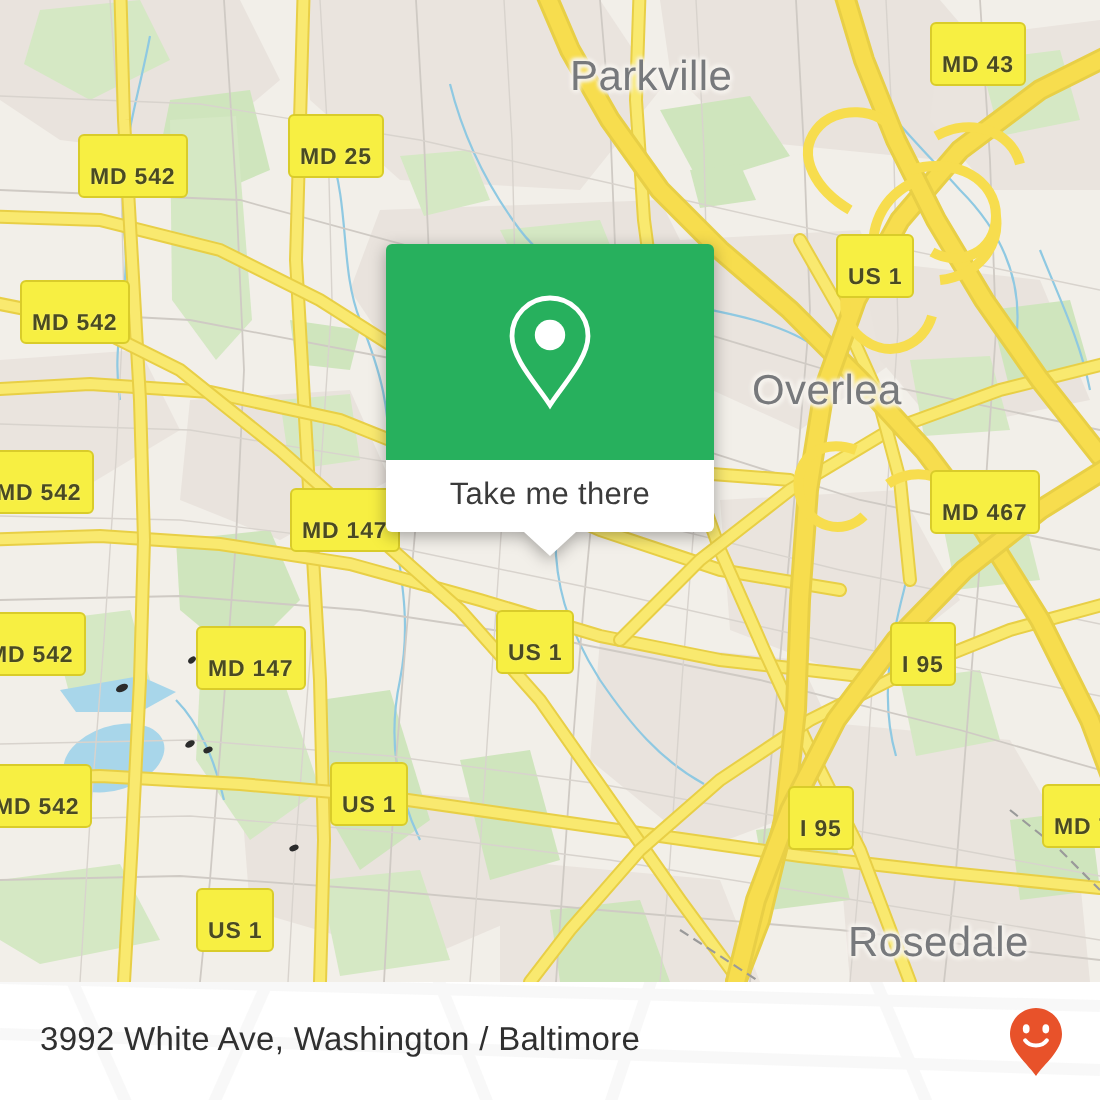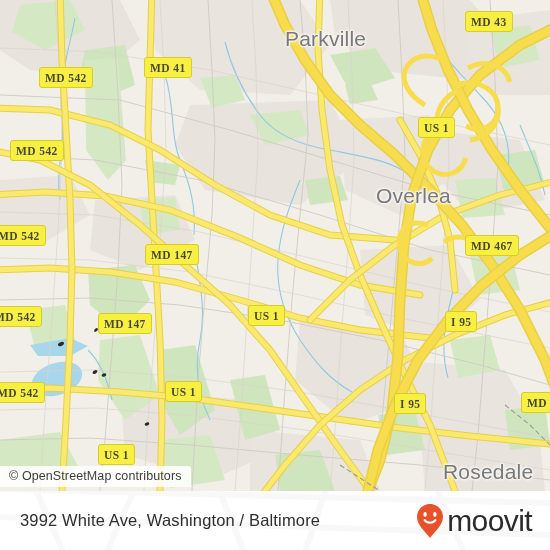--- a/index.html
+++ b/index.html
@@ -17,26 +17,25 @@
   
   .shield{
     position:absolute;
     background:#f7ef42;
     border:1.6px solid #d9cc2a;
     border-radius:3px;
     color:#4a4a22;
     font-size:11.5px;
     font-weight:bold;
     letter-spacing:.4px;
-    padding:4px 5px 2px 5px;
+    padding:15px 5px 2px 5px;
     white-space:nowrap;
     line-height:13px;
     box-sizing:border-box;
     text-shadow:0 0 1px rgba(255,255,255,.4);
-    font-family:Liberation Serif, serif;
   }
 
   
   .place{
     position:absolute;
     color:#77797c;
     font-size:21px;
     white-space:nowrap;
     letter-spacing:.2px;
     text-shadow:
@@ -281,42 +280,54 @@
         <ellipse cx="61" cy="344" rx="3.2" ry="1.8" transform="rotate(-25 61 344)"></ellipse>
         <ellipse cx="95" cy="372" rx="2.6" ry="1.6" transform="rotate(-30 95 372)"></ellipse>
         <ellipse cx="104" cy="375" rx="2.4" ry="1.5" transform="rotate(-20 104 375)"></ellipse>
         <ellipse cx="96" cy="330" rx="2.2" ry="1.4" transform="rotate(-40 96 330)"></ellipse>
         <ellipse cx="147" cy="424" rx="2.4" ry="1.5" transform="rotate(-20 147 424)"></ellipse>
       </g>
     </svg>
 
     <div class="place" style="left:285px;top:27px;">Parkville</div>
     <div class="place" style="left:376px;top:184px;">Overlea</div>
-    <div class="place" style="left:443px;top:460px;">Rosedale</div>
+    <div class="place" style="left:424px;top:460px;">Rosedale</div>
 
     <div class="shield" style="left:465px;top:11px;">MD 43</div>
-    <div class="shield" style="left:144px;top:57px;">MD 41</div>
+    <div class="shield" style="left:144px;top:57px;">MD 25</div>
     <div class="shield" style="left:39px;top:67px;">MD 542</div>
     <div class="shield" style="left:418px;top:117px;">US 1</div>
     <div class="shield" style="left:10px;top:140px;">MD 542</div>
     <div class="shield" style="left:-8px;top:225px;">MD 542</div>
     <div class="shield" style="left:145px;top:244px;">MD 147</div>
     <div class="shield" style="left:465px;top:235px;">MD 467</div>
     <div class="shield" style="left:98px;top:313px;">MD 147</div>
     <div class="shield" style="left:248px;top:305px;">US 1</div>
     <div class="shield" style="left:445px;top:311px;">I 95</div>
     <div class="shield" style="left:-12px;top:306px;">MD 542</div>
     <div class="shield" style="left:165px;top:381px;">US 1</div>
     <div class="shield" style="left:394px;top:393px;">I 95</div>
     <div class="shield" style="left:521px;top:392px;">MD 7</div>
     <div class="shield" style="left:-9px;top:382px;">MD 542</div>
     <div class="shield" style="left:98px;top:444px;">US 1</div>
 
-
-    <div class="attrib">© OpenStreetMap contributors</div>
+    <div class="callout">
+      <div class="callout-head">
+        <svg class="pin-icon" width="48" height="62" viewBox="0 0 48 62">
+          <path d="M24 4 C 13.5 4, 5 12.5, 5 23 C 5 34.5, 18 48, 24 57.5
+                   C 30 48, 43 34.5, 43 23 C 43 12.5, 34.5 4, 24 4 Z" fill="none" stroke="#ffffff" stroke-width="2.4"></path>
+          <circle cx="24" cy="22.5" r="7.6" fill="#ffffff"></circle>
+        </svg>
+      </div>
+      <div class="callout-body">
+        <span class="callout-label">Take me there</span>
+      </div>
+      <div class="callout-tail"></div>
+    </div>
+
   </div>
 
   <div class="footer">
     <svg class="footer-ghost" width="550" height="90" viewBox="0 0 550 90">
       <g stroke="#8a8a8a" fill="none" stroke-width="6">
         <path d="M30 0 L70 90"></path>
         <path d="M140 0 L100 90"></path>
         <path d="M210 -10 L250 90"></path>
         <path d="M330 0 L300 90"></path>
         <path d="M430 -5 L470 90"></path>
@@ -327,18 +338,17 @@
     <div class="footer-inner">
       <div class="footer-addr">3992 White Ave, Washington / Baltimore</div>
       <div class="brand">
         <svg width="28" height="36" viewBox="0 0 28 36">
           <path d="M14 1 C 6.8 1, 1 6.8, 1 14 C 1 22.5, 10 29, 14 35
                    C 18 29, 27 22.5, 27 14 C 27 6.8, 21.2 1, 14 1 Z" fill="#e8522a"></path>
           <ellipse cx="9.1" cy="11.4" rx="1.7" ry="2.3" fill="#ffffff"></ellipse>
           <ellipse cx="18.9" cy="11.4" rx="1.7" ry="2.3" fill="#ffffff"></ellipse>
           <path d="M8.6 17.2 C 11 20.6, 17 20.6, 19.4 17.2" fill="none" stroke="#ffffff" stroke-width="2.1" stroke-linecap="round"></path>
         </svg>
-        <span class="brand-word">moovit</span>
       </div>
     </div>
   </div>
 
 </div>
 
 </body></html>

